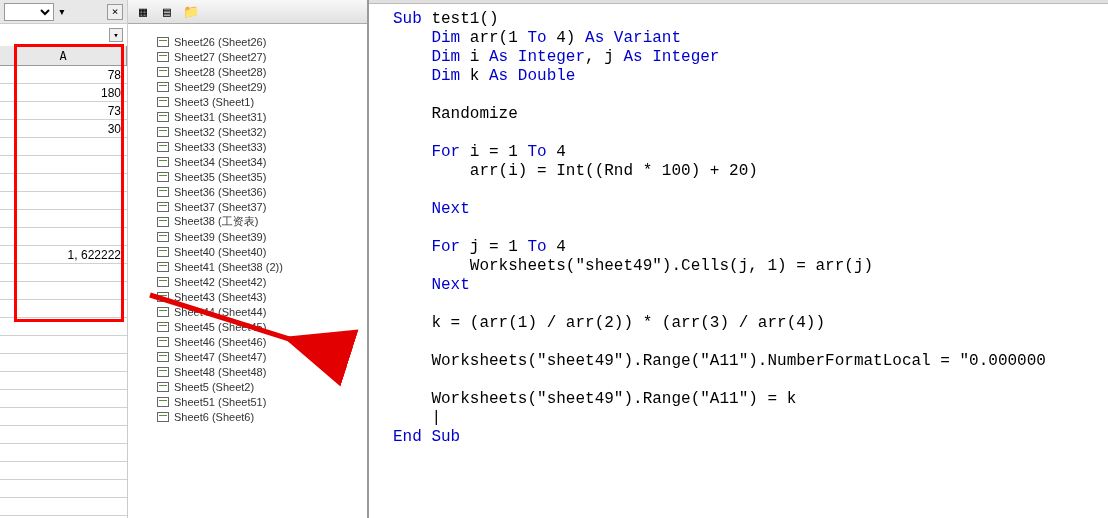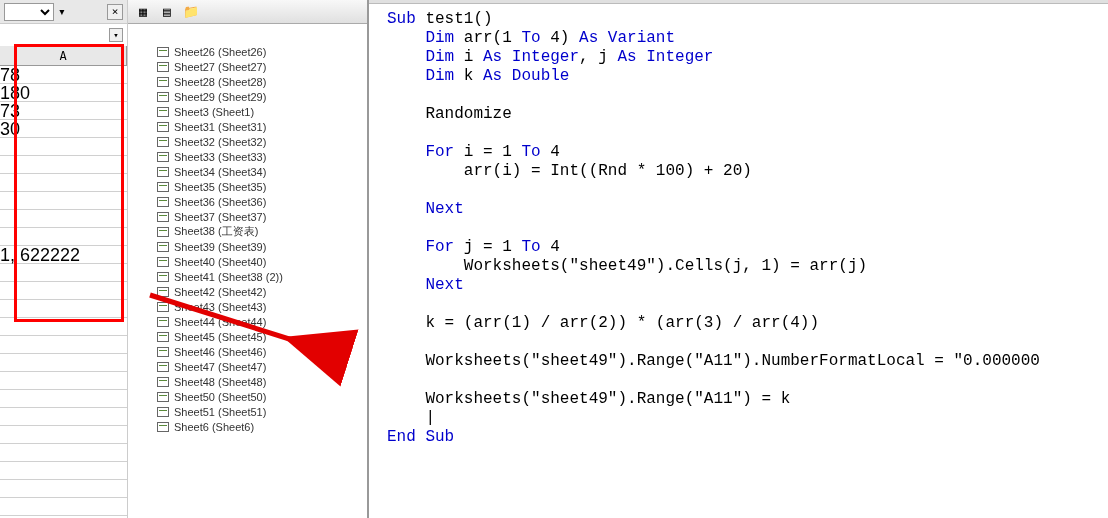--- a/index.html
+++ b/index.html
@@ -50,22 +50,23 @@
     .cells {
       position: relative;
     }
     .cell-row {
       height: 18px;
       border-bottom: 1px solid #d0d0d0;
       display: flex;
     }
     .cell {
       flex: 1;
+      text-align: right;
       padding-right: 6px;
-      font-size: 18px;
+      font-size: 12px;
       line-height: 18px;
       font-family: Arial, sans-serif;
     }
     .highlight-box {
       position: absolute;
       border: 3px solid #ff0000;
       pointer-events: none;
     }
     .red-arrow {
       position: absolute;
@@ -92,21 +93,21 @@
       width: 18px;
       height: 18px;
       display: inline-flex;
       align-items: center;
       justify-content: center;
       font-size: 13px;
     }
     .tree-list {
       flex: 1;
       overflow-y: auto;
-      padding: 20px 0;
+      padding: 10px 0;
     }
     .tree-item {
       height: 15px;
       display: flex;
       align-items: center;
       padding-left: 28px;
       font-size: 11px;
       font-family: "Microsoft YaHei", Arial, sans-serif;
       color: #333;
       white-space: nowrap;
@@ -144,21 +145,21 @@
       display: flex;
       flex-direction: column;
     }
     .code-header {
       height: 4px;
       background: #e0e0e0;
       border-bottom: 1px solid #bbb;
     }
     .code-body {
       flex: 1;
-      padding: 6px 18px;
+      padding: 6px 24px;
       font-family: "NSimSun", "SimSun", "Courier New", monospace;
       font-size: 16px;
       line-height: 19px;
       white-space: pre;
       overflow-x: auto;
       color: #000;
     }
     .kw { color: #0000cc; }
     .close-x {
       position: absolute;
@@ -430,21 +431,21 @@
       <div class="tree-item">
         <span class="tree-icon">
           <span class="sheet-glyph"></span>
         </span>
         <span>Sheet48 (Sheet48)</span>
       </div>
       <div class="tree-item">
         <span class="tree-icon">
           <span class="sheet-glyph"></span>
         </span>
-        <span>Sheet50 (Sheet50)</span>
+        <span>Sheet5 (Sheet2)</span>
       </div>
       <div class="tree-item">
         <span class="tree-icon">
           <span class="sheet-glyph"></span>
         </span>
         <span>Sheet51 (Sheet51)</span>
       </div>
       <div class="tree-item">
         <span class="tree-icon">
           <span class="sheet-glyph"></span>

